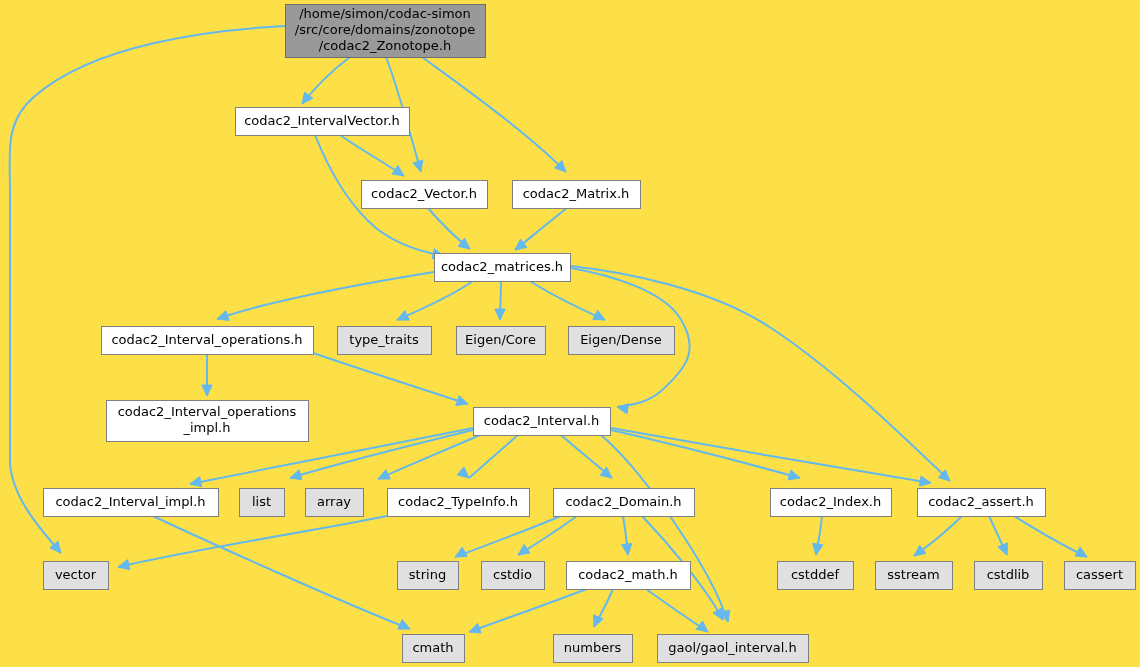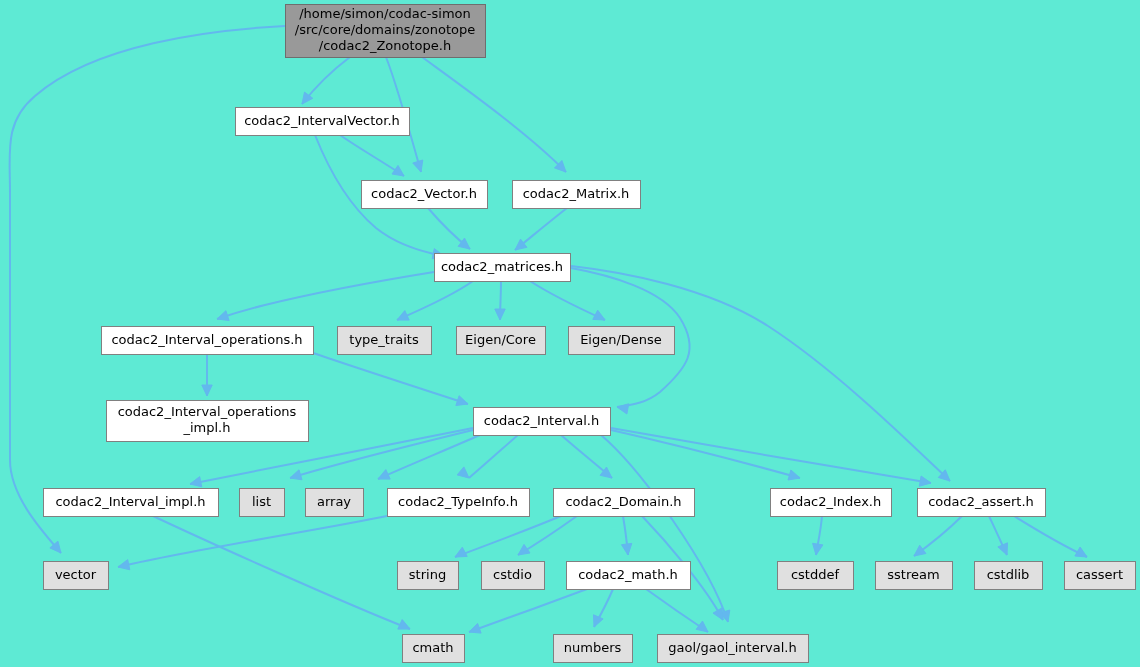--- a/index.html
+++ b/index.html
@@ -4,21 +4,21 @@
 <style>
   html, body {
     margin: 0;
     padding: 0;
     background: #000000;
   }
   #graph-root {
     position: relative;
     width: 1140px;
     height: 667px;
-    background: #5eead4;
+    background: #fde047;
     overflow: hidden;
     font-family: "DejaVu Sans", sans-serif;
   }
   svg#graph-svg {
     position: absolute;
     left: 0; top: 0;
     width: 1140px;
     height: 667px;
     display: block;
   }

